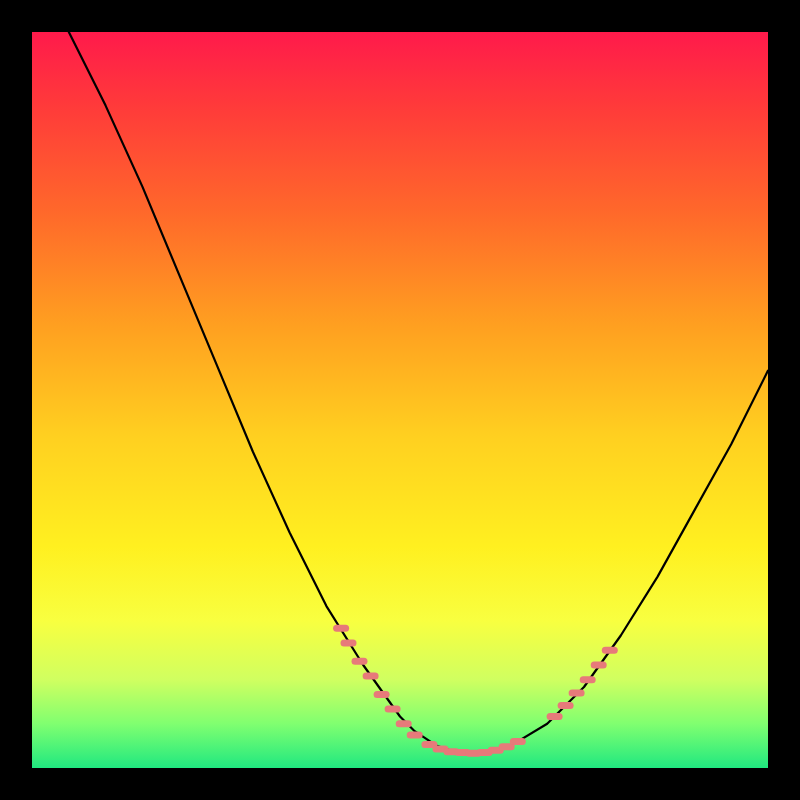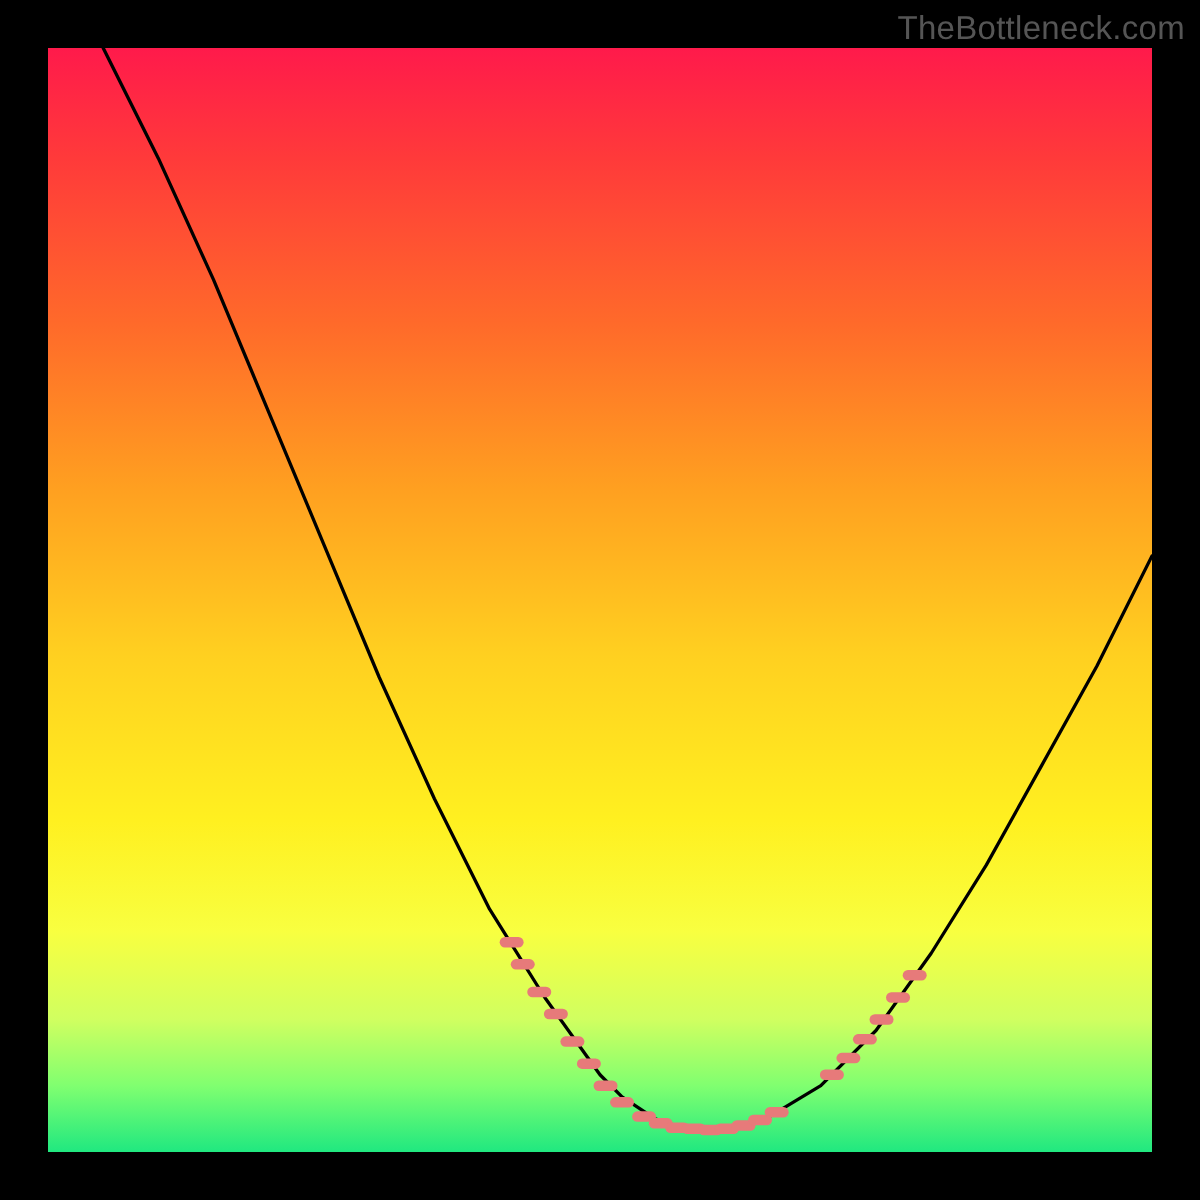--- a/index.html
+++ b/index.html
@@ -54,21 +54,20 @@
     font-size: 22px;
     letter-spacing: 0.2px;
     font-weight: 500;
     user-select: none;
   }
 </style>
 </head>
 <body>
 
 <div class="frame">
-  <div class="watermark">TheBottleneck.com</div>
 
   <div class="plot">
     <svg class="curve" viewBox="0 0 736 736" preserveAspectRatio="none">
       <path id="curve-path" fill="none" stroke="#000000" stroke-width="2.2" stroke-linecap="round" stroke-linejoin="round" d="M36.8 0.0 L73.6 73.6 L110.4 154.6 L147.2 242.9 L184.0 331.2 L220.8 419.5 L257.6 500.5 L294.4 574.1 L331.2 633.0 L368.0 684.5 L382.7 699.2 L404.8 713.9 L426.9 721.3 L441.6 721.3 L456.3 721.3 L478.4 713.9 L515.2 691.8 L552.0 655.0 L588.8 603.5 L625.6 544.6 L662.4 478.4 L699.2 412.2 L736.0 338.6"></path>
       <g id="marker-group">
           <rect x="301.1" y="592.7" width="16" height="7" rx="3.5" fill="#e77a7a"></rect>
           <rect x="308.5" y="607.4" width="16" height="7" rx="3.5" fill="#e77a7a"></rect>
           <rect x="319.5" y="625.8" width="16" height="7" rx="3.5" fill="#e77a7a"></rect>
           <rect x="330.6" y="640.5" width="16" height="7" rx="3.5" fill="#e77a7a"></rect>
           <rect x="341.6" y="658.9" width="16" height="7" rx="3.5" fill="#e77a7a"></rect>

